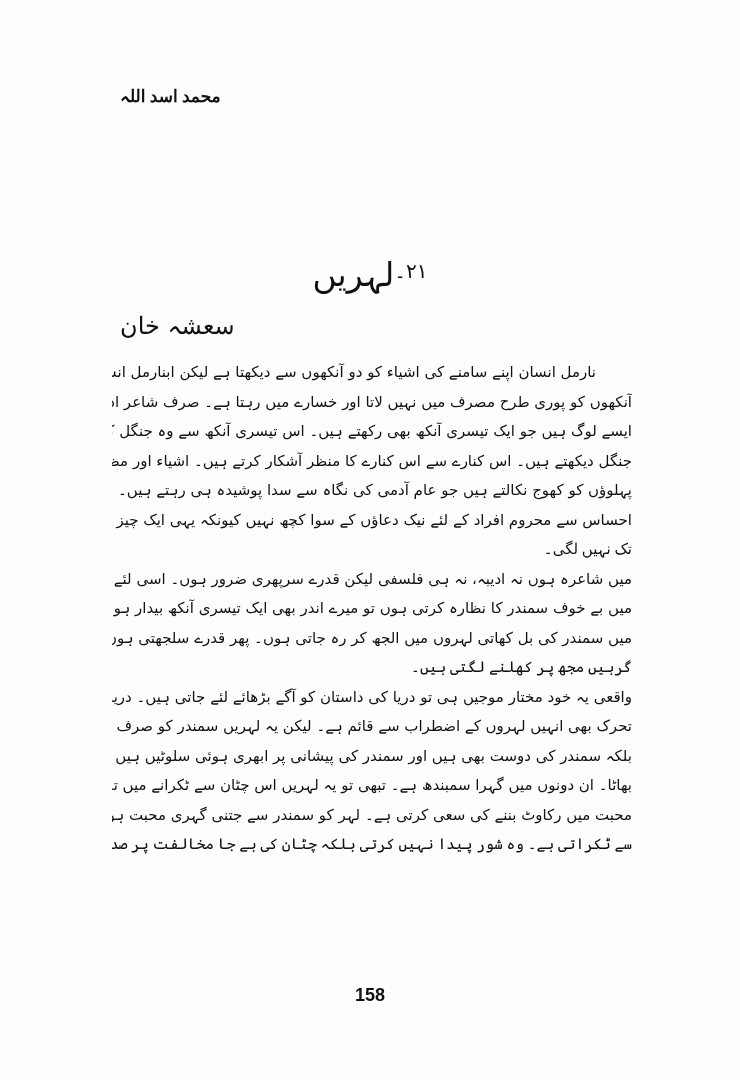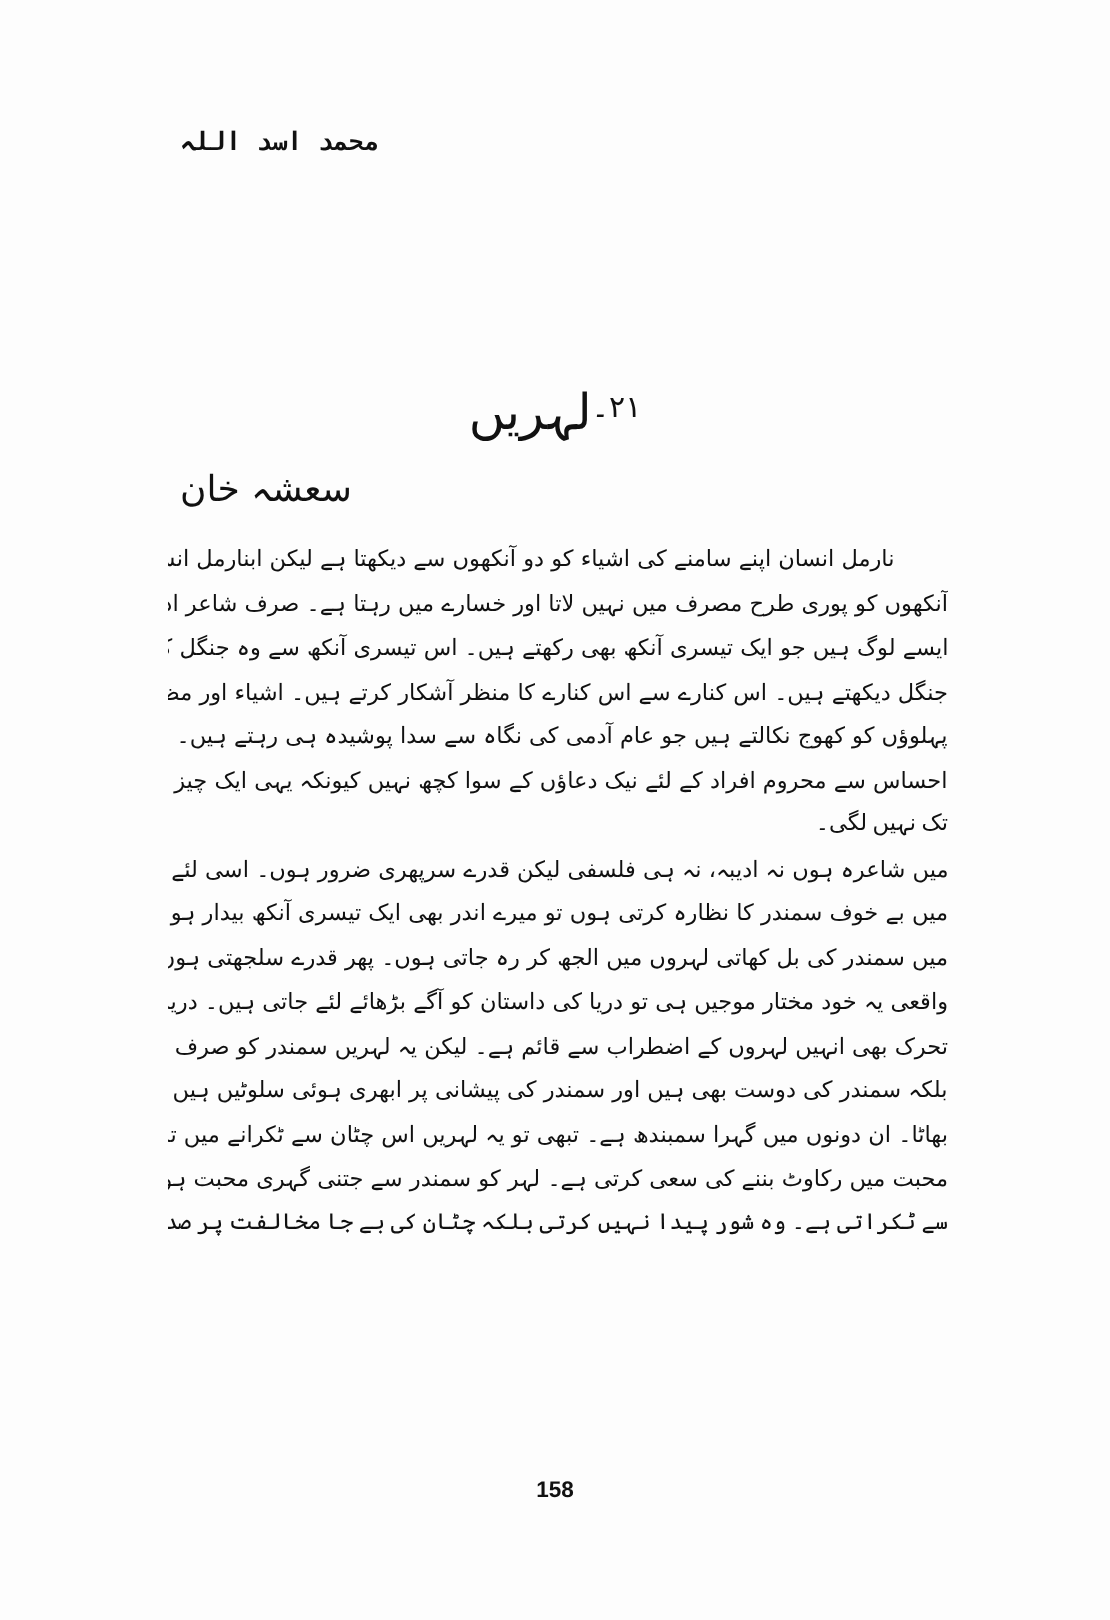--- a/index.html
+++ b/index.html
@@ -17,21 +17,21 @@
     }
     .page {
       position: absolute;
       left: 0; top: 0;
       width: 740px; height: 1080px;
       background: #fdfdfd;
     }
     .running-head {
       position: absolute;
       top: 84px;
-      font-family: Liberation Mono, monospace;
+      font-family: Liberation Serif, serif;
       font-weight: bold;
       direction: rtl;
       white-space: nowrap;
       line-height: 1;
     }
     .book-title {
       right: 118px;
       font-size: 23px;
     }
     .editor-name {
@@ -93,21 +93,21 @@
       padding-right: 36px;
     }
     .page-number {
       position: absolute;
       top: 986px;
       left: 0;
       width: 740px;
       text-align: center;
       font-family: "Liberation Sans", sans-serif;
       font-weight: bold;
-      font-size: 15px;
+      font-size: 18px;
       line-height: 1;
     }
   </style>
 </head>
 <body>
 
 <div class="page">
 
   <div class="running-head editor-name">محمد اسد اللہ</div>
 
@@ -126,20 +126,21 @@
       <div class="line">جنگل دیکھتے ہیں۔ اس کنارے سے اس کنارے کا منظر آشکار کرتے ہیں۔ اشیاء اور مظاہر کے ایسے مخفی</div>
       <div class="line">پہلوؤں کو کھوج نکالتے ہیں جو عام آدمی کی نگاہ سے سدا پوشیدہ ہی رہتے ہیں۔ افسوس میرے پاس ایسے</div>
       <div class="line">احساس سے محروم افراد کے لئے نیک دعاؤں کے سوا کچھ نہیں کیونکہ یہی ایک چیز ہے جس کی قیمت ابھی</div>
       <div class="line last">تک نہیں لگی۔</div>
     </div>
 
     <div class="paragraph">
       <div class="line">میں شاعرہ ہوں نہ ادیبہ، نہ ہی فلسفی لیکن قدرے سرپھری ضرور ہوں۔ اسی لئے تو جب</div>
       <div class="line">میں بے خوف سمندر کا نظارہ کرتی ہوں تو میرے اندر بھی ایک تیسری آنکھ بیدار ہو جاتی ہے۔ تب</div>
       <div class="line">میں سمندر کی بل کھاتی لہروں میں الجھ کر رہ جاتی ہوں۔ پھر قدرے سلجھتی ہوں تو لہروں کی بہت سی</div>
+      <div class="line last">گرہیں مجھ پر کھلنے لگتی ہیں۔</div>
     </div>
 
     <div class="paragraph">
       <div class="line">واقعی یہ خود مختار موجیں ہی تو دریا کی داستان کو آگے بڑھائے لئے جاتی ہیں۔ دریا تو کیا سمندر کا</div>
       <div class="line">تحرک بھی انہیں لہروں کے اضطراب سے قائم ہے۔ لیکن یہ لہریں سمندر کو صرف متحرک ہی نہیں کرتیں</div>
       <div class="line">بلکہ سمندر کی دوست بھی ہیں اور سمندر کی پیشانی پر ابھری ہوئی سلوٹیں ہیں اور گہرائی اس کے داخل کا جوار</div>
       <div class="line">بھاٹا۔ ان دونوں میں گہرا سمبندھ ہے۔ تبھی تو یہ لہریں اس چٹان سے ٹکرانے میں تامل نہیں کرتیں جو ان کی</div>
       <div class="line">محبت میں رکاوٹ بننے کی سعی کرتی ہے۔ لہر کو سمندر سے جتنی گہری محبت ہو وہ چٹان کے ساتھ اسی شدت</div>
       <div class="line last">سے ٹکراتی ہے۔ وہ شور پیدا نہیں کرتی بلکہ چٹان کی بے جا مخالفت پر صدائے احتجاج بلند کرتی ہے۔</div>
     </div>

